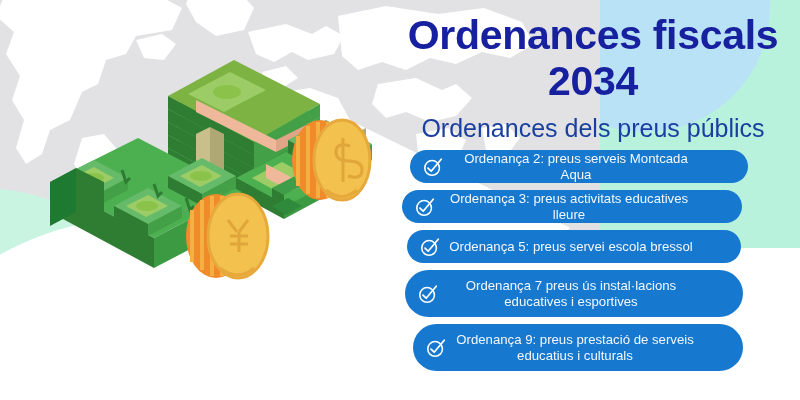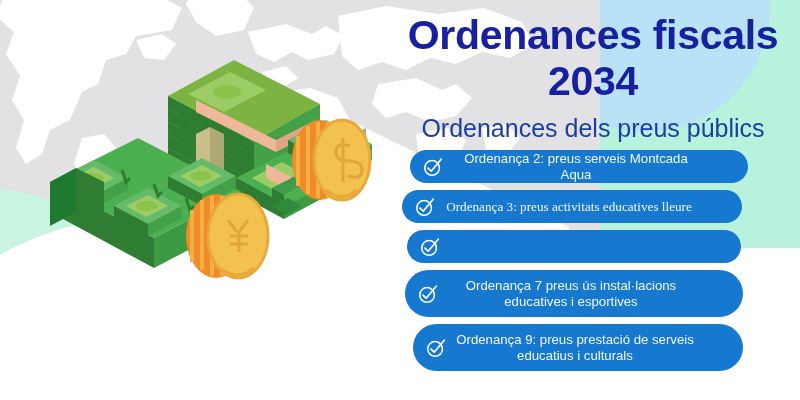--- a/index.html
+++ b/index.html
@@ -193,21 +193,21 @@
     top: 4px;
     width: 30px;
     height: 40px;
     background: #1163ad;
     border-radius: 50%;
     z-index: -1;
   }
 
   
   .pill-0 { margin-left: 24px; width: 338px; }
-  .pill-1 { margin-left: 16px; width: 340px; font-family: Liberation Serif, serif; }
+  .pill-1 { margin-left: 16px; width: 340px; }
   .pill-2 { margin-left: 21px; width: 334px; }
   .pill-3 { margin-left: 19px; width: 338px; }
   .pill-4 { margin-left: 27px; width: 330px; }
 </style>
 </head>
 <body>
 
 <div id="stage">
 
   <div class="bg-layer">
@@ -432,20 +432,21 @@
         <span class="pill-text">Ordenança 3: preus activitats educatives lleure</span>
       </div>
 
       <div class="pill one-line pill-2">
         <span class="pill-icon">
           <svg viewBox="0 0 24 24">
             <circle cx="11" cy="13" r="8" fill="none" stroke="currentColor" stroke-width="1.7"></circle>
             <path d="M6.5 13.2 L10 16.6 L21 3.5" fill="none" stroke="currentColor" stroke-width="1.9" stroke-linecap="round" stroke-linejoin="round"></path>
           </svg>
         </span>
+        <span class="pill-text">Ordenança 5: preus servei escola bressol</span>
       </div>
 
       <div class="pill two-line pill-3">
         <span class="pill-shadow"></span>
         <span class="pill-icon">
           <svg viewBox="0 0 24 24">
             <circle cx="11" cy="13" r="8" fill="none" stroke="currentColor" stroke-width="1.7"></circle>
             <path d="M6.5 13.2 L10 16.6 L21 3.5" fill="none" stroke="currentColor" stroke-width="1.9" stroke-linecap="round" stroke-linejoin="round"></path>
           </svg>
         </span>

